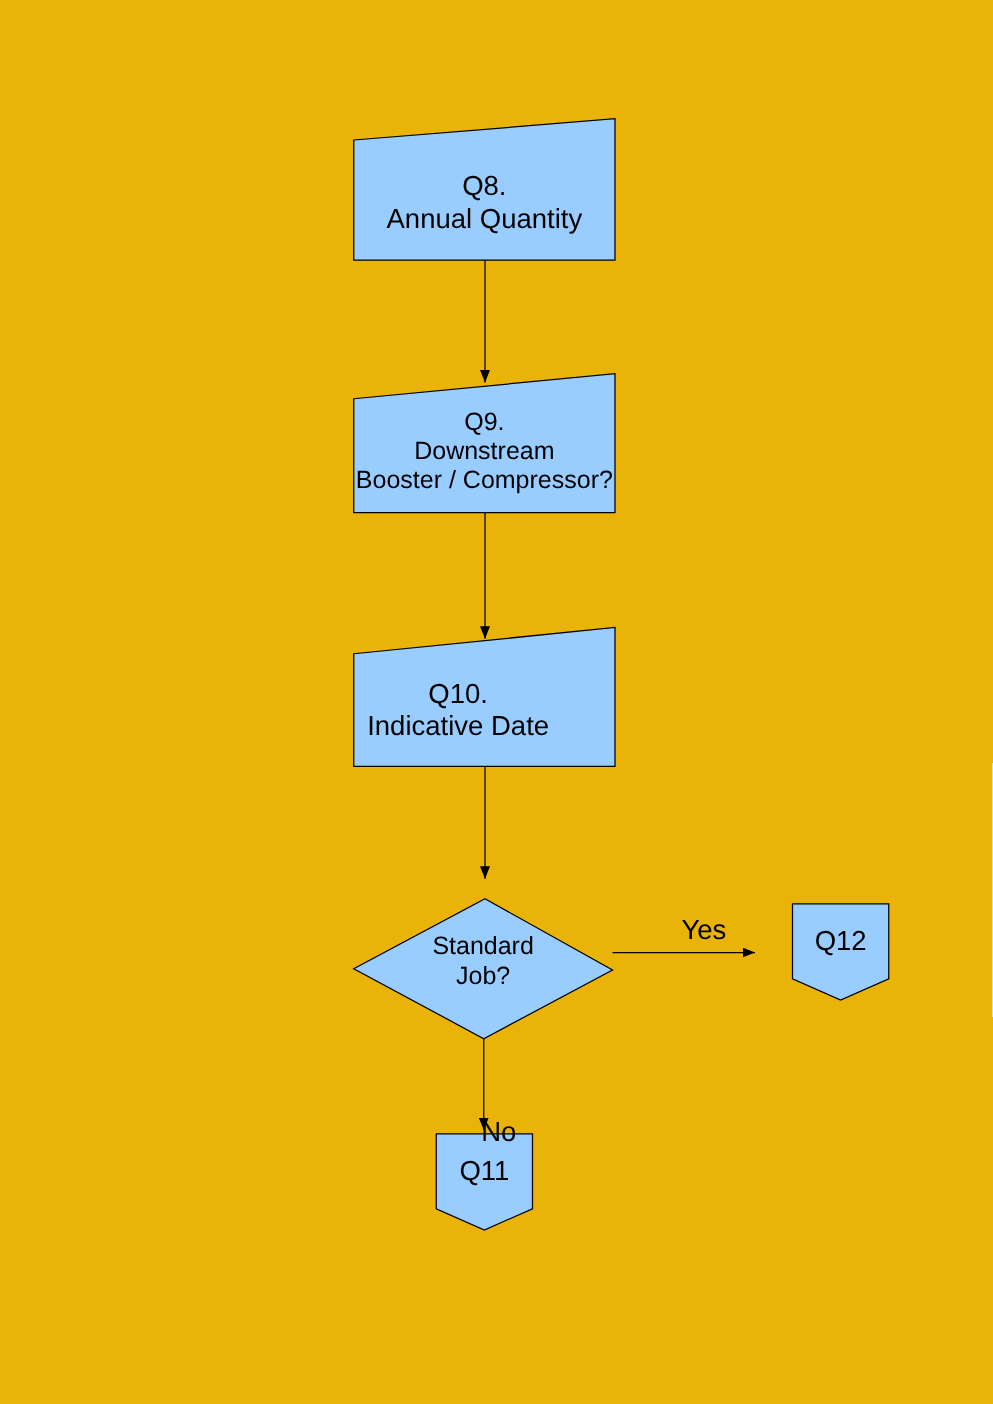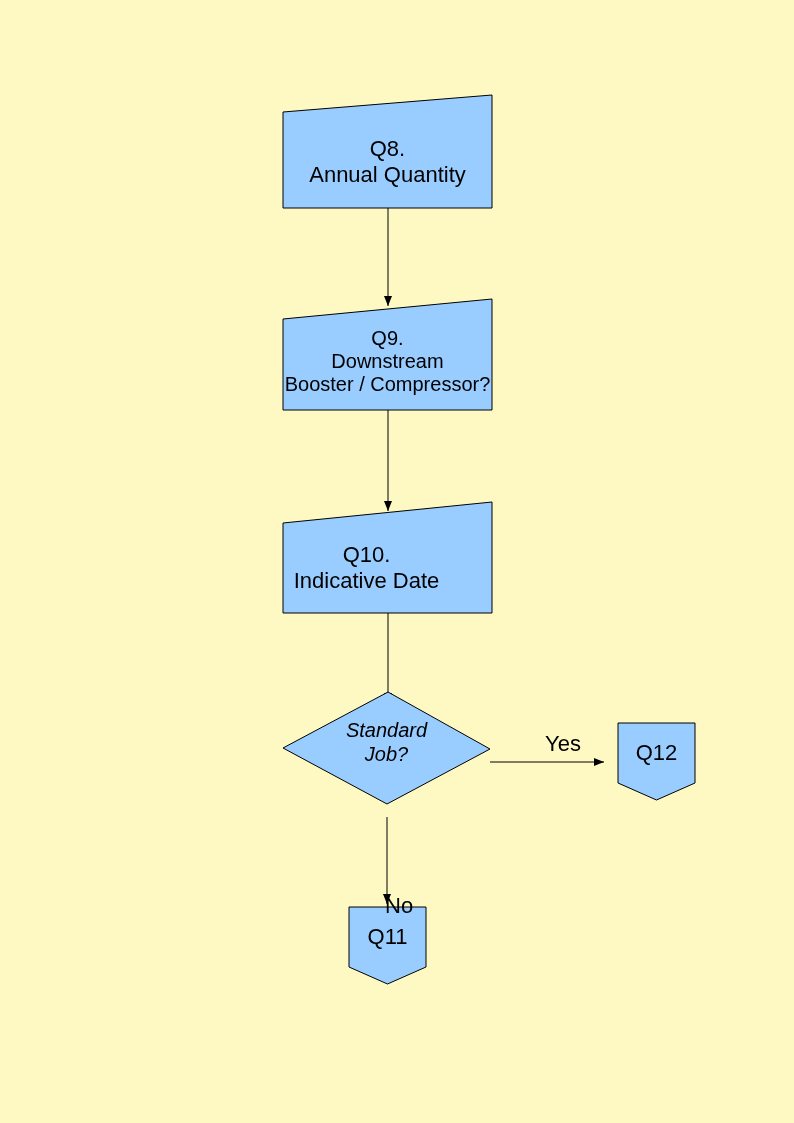--- a/index.html
+++ b/index.html
@@ -1,20 +1,20 @@
 <!DOCTYPE html>
 <html><head>
 <meta charset="utf-8">
 <style>
   html, body { margin: 0; padding: 0; background: #fff; }
   .page {
     position: relative;
     width: 794px;
     height: 1123px;
-    background: #fef9c3;
+    background: #eab308;
     font-family: "Liberation Sans", sans-serif;
     color: #000;
     overflow: hidden;
   }
   .connectors { position: absolute; left: 0; top: 0; }
   .connectors line { stroke: #000; stroke-width: 1; }
   .node { position: absolute; }
   .node svg { position: absolute; left: 0; top: 0; overflow: visible; display: block; }
   .node .shape { stroke: #000; stroke-width: 1; }
   .node .label {
@@ -69,29 +69,29 @@
   </div>
 
   <div class="node node-q10" style="left:283px; top:502px; width:167px; height:111px;">
     <svg width="209" height="111" viewBox="0 0 209 111">
       <polygon class="shape" points="0,21 209,0 209,111 0,111" fill="#99ccff"></polygon>
     </svg>
     <div class="label">Q10.
 Indicative Date</div>
   </div>
 
-  <div class="node node-decision" style="left:283px; top:692px; width:207px; height:112px;font-style:italic;">
+  <div class="node node-decision" style="left:283px; top:719px; width:207px; height:112px;">
     <svg width="207" height="112" viewBox="0 0 207 112">
       <polygon class="shape" points="105,0 207,57 104,112 0,56" fill="#99ccff"></polygon>
     </svg>
     <div class="label">Standard
 Job?</div>
   </div>
 
-  <div class="node node-offpage" style="left:618px; top:723px; width:77px; height:77px;">
+  <div class="node node-offpage" style="left:634px; top:723px; width:77px; height:77px;">
     <svg width="77" height="77" viewBox="0 0 77 77">
       <polygon class="shape" points="0,0 77,0 77,60 38.5,77 0,60" fill="#99ccff"></polygon>
     </svg>
     <div class="label">Q12</div>
   </div>
 
   <div class="node node-offpage" style="left:349px; top:907px; width:77px; height:77px;">
     <svg width="77" height="77" viewBox="0 0 77 77">
       <polygon class="shape" points="0,0 77,0 77,60 38.5,77 0,60" fill="#99ccff"></polygon>
     </svg>

